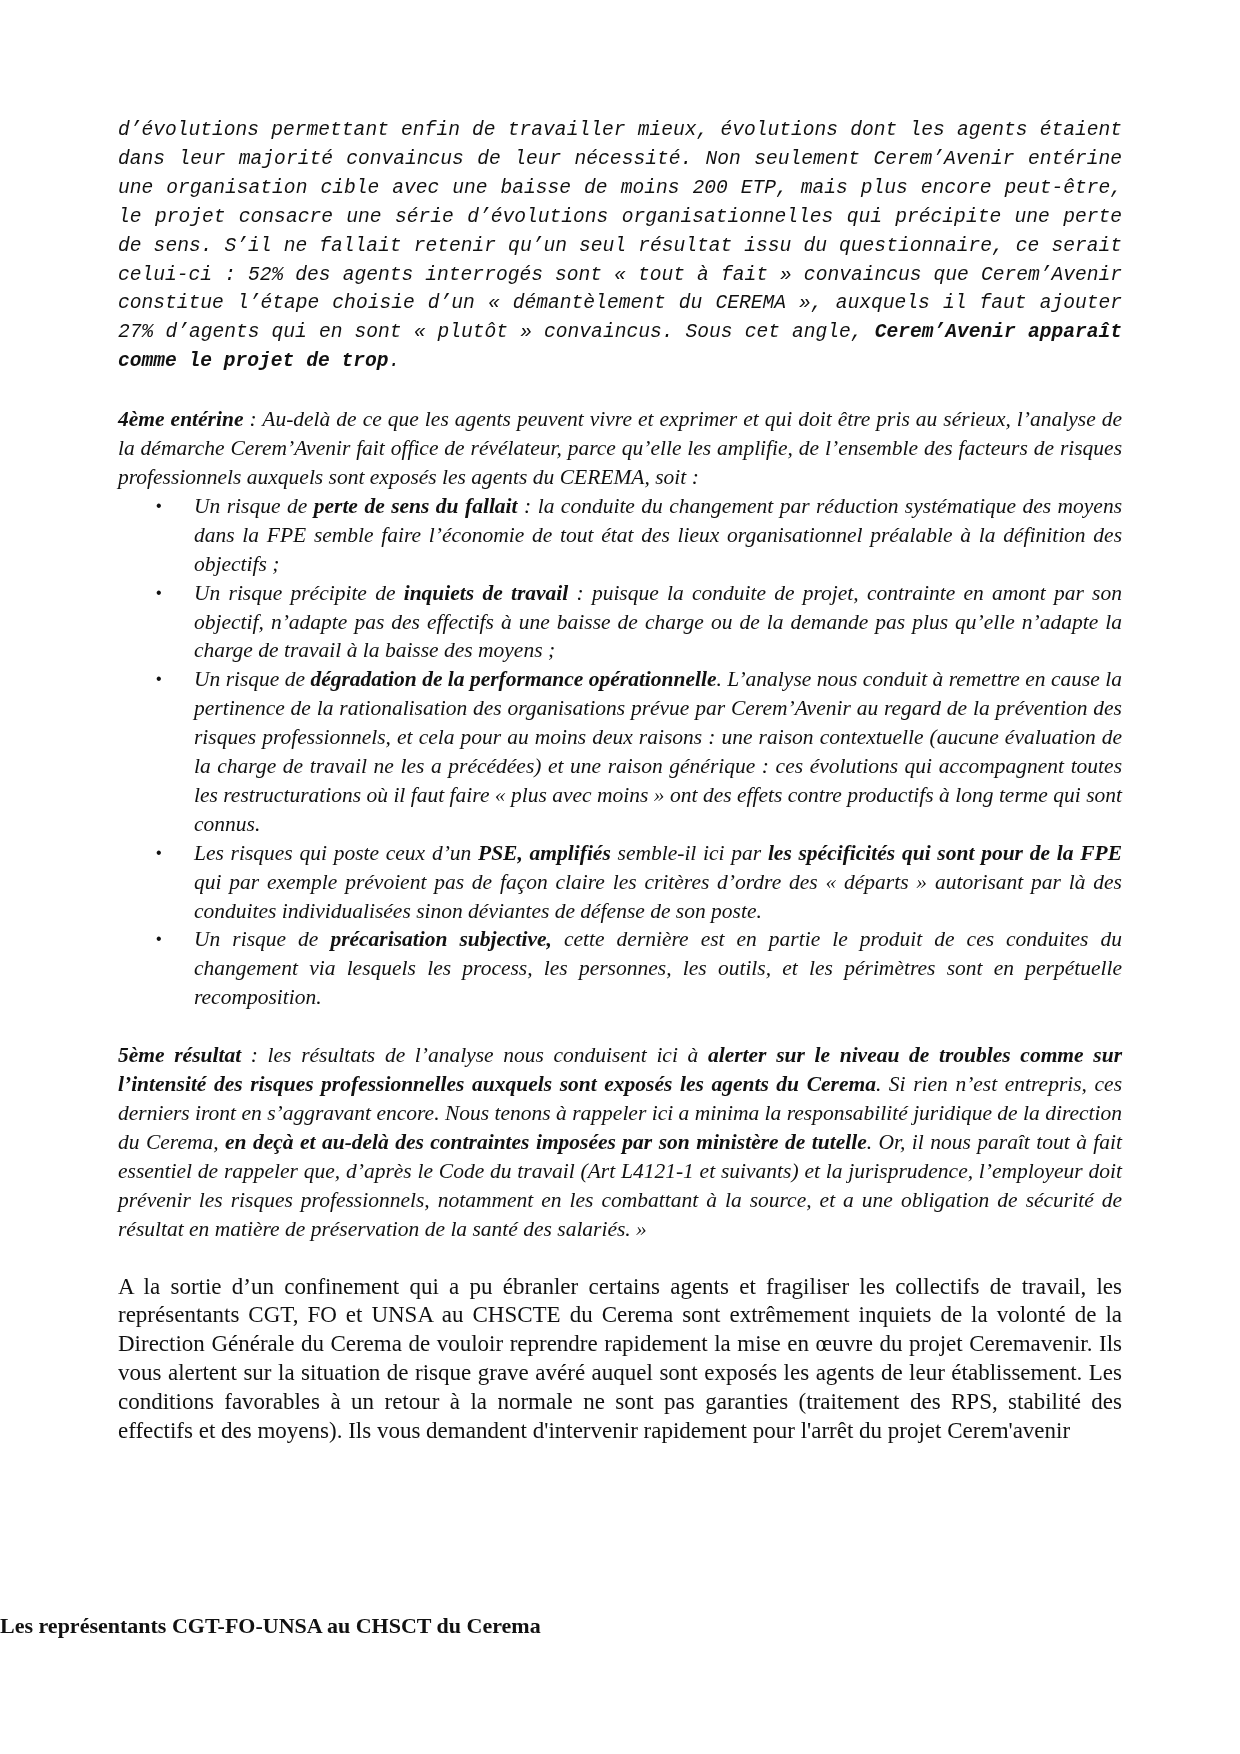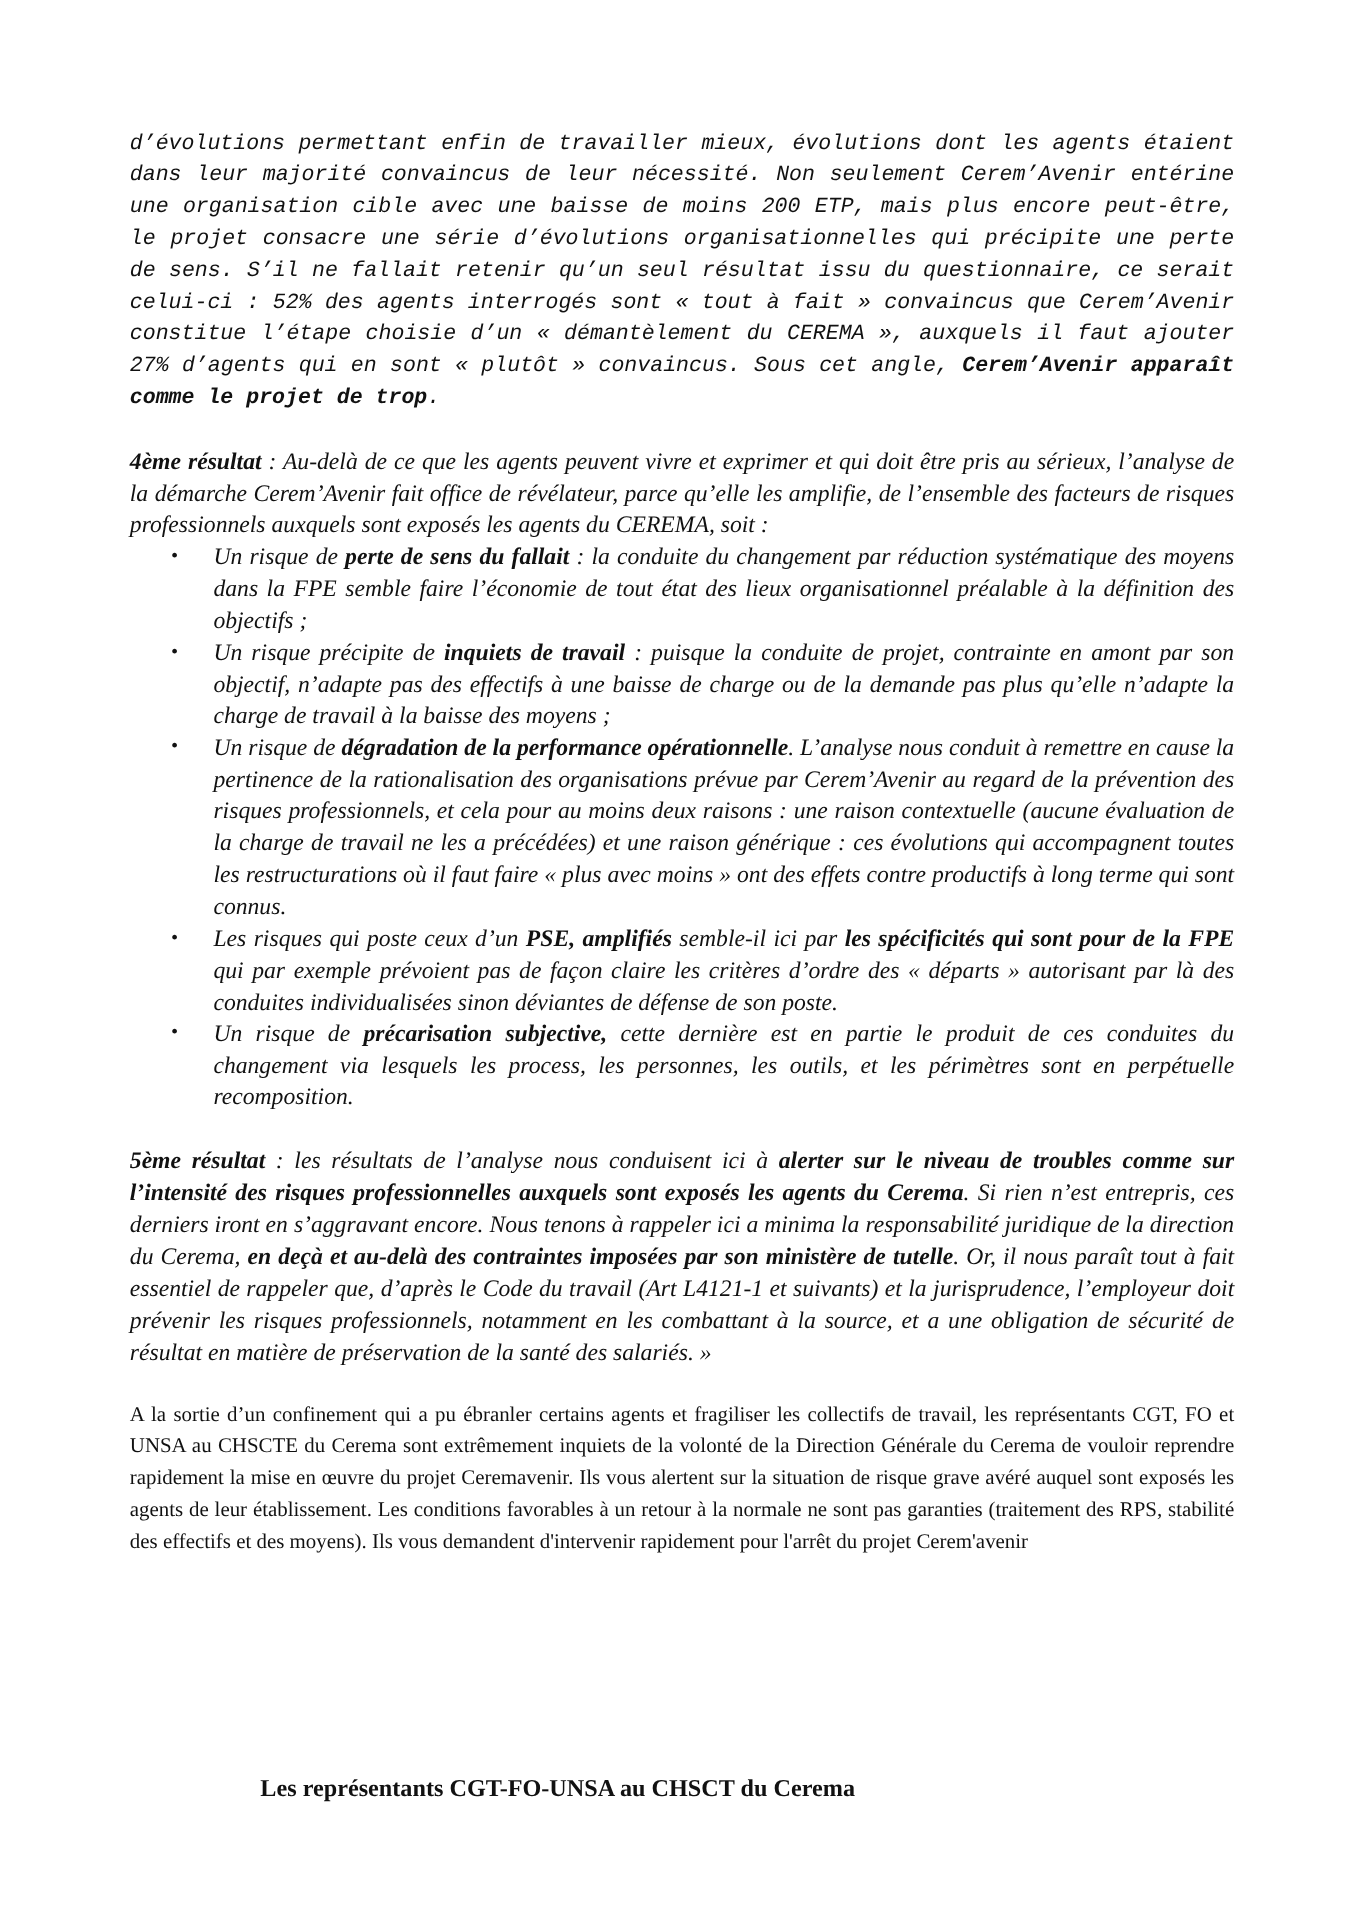--- a/index.html
+++ b/index.html
@@ -1,39 +1,39 @@
 <!DOCTYPE html>
 <html><head>
 <meta charset="utf-8">
 <style>
   html, body { margin: 0; padding: 0; background: #ffffff; }
   body { width: 1240px; height: 1754px; position: relative; overflow: hidden; color: #111; }
   .page { position: absolute; left: 118px; top: 116px; width: 1004px; }
   .p { margin: 0; text-align: justify; font-size: 20.5px; line-height: 28.9px; }
   .serif-it { font-family: Liberation Mono, monospace; font-style: italic; font-size: 19.6px; }
   .cond-it { font-family: "Liberation Serif", serif; font-style: italic; font-size: 21.5px; }
-  .roman { font-family: "Liberation Serif", serif; font-size: 19px; }
+  .roman { font-family: "Liberation Serif", serif; font-size: 23px; }
   .gap { height: 29px; }
   ul.risks { list-style: none; margin: 0; padding: 0; }
   ul.risks li { position: relative; padding-left: 76px; }
   ul.risks li .bullet { position: absolute; left: 38px; top: 0; font-family: "Liberation Sans", sans-serif; font-style: normal; font-size: 16px; }
   b { font-weight: bold; }
-  .signature { position: absolute; left: 0; width: 1014px; top: 1613px; text-align: center;
+  .signature { position: absolute; left: 0; width: 1014px; top: 1613px; 
     font-family: "Liberation Serif", serif; font-weight: bold; font-size: 22px; }
 </style>
 </head>
 <body>
 
 <div class="page">
 
   <p class="p serif-it"><span>d’évolutions permettant enfin de travailler mieux, évolutions dont les agents étaient dans leur majorité convaincus de leur nécessité. Non seulement Cerem’Avenir entérine une organisation cible avec une baisse de moins 200 ETP, mais plus encore peut-être, le projet consacre une série d’évolutions organisationnelles qui précipite une perte de sens. S’il ne fallait retenir qu’un seul résultat issu du questionnaire, ce serait celui-ci : 52% des agents interrogés sont « tout à fait » convaincus que Cerem’Avenir constitue l’étape choisie d’un « démantèlement du CEREMA », auxquels il faut ajouter 27% d’agents qui en sont « plutôt » convaincus. Sous cet angle, </span><b>Cerem’Avenir apparaît comme le projet de trop</b><span>.</span></p>
 
   <div class="gap"></div>
 
-  <p class="p cond-it"><b>4ème résultat</b><span> : Au-delà de ce que les agents peuvent vivre et exprimer et qui doit être pris au sérieux, l’analyse de la démarche Cerem’Avenir fait office de révélateur, parce qu’elle les amplifie, de l’ensemble des facteurs de risques professionnels auxquels sont exposés les agents du CEREMA, soit :</span></p>
+  <p class="p cond-it"><b>4ème entérine</b><span> : Au-delà de ce que les agents peuvent vivre et exprimer et qui doit être pris au sérieux, l’analyse de la démarche Cerem’Avenir fait office de révélateur, parce qu’elle les amplifie, de l’ensemble des facteurs de risques professionnels auxquels sont exposés les agents du CEREMA, soit :</span></p>
 
   <ul class="risks">
     <li class="p cond-it"><span class="bullet">•</span><span>Un risque de </span><b>perte de sens du fallait</b><span> : la conduite du changement par réduction systématique des moyens dans la FPE semble faire l’économie de tout état des lieux organisationnel préalable à la définition des objectifs ;</span></li>
     <li class="p cond-it"><span class="bullet">•</span><span>Un risque précipite de </span><b>inquiets de travail</b><span> : puisque la conduite de projet, contrainte en amont par son objectif, n’adapte pas des effectifs à une baisse de charge ou de la demande pas plus qu’elle n’adapte la charge de travail à la baisse des moyens ;</span></li>
     <li class="p cond-it"><span class="bullet">•</span><span>Un risque de </span><b>dégradation de la performance opérationnelle</b><span>. L’analyse nous conduit à remettre en cause la pertinence de la rationalisation des organisations prévue par Cerem’Avenir au regard de la prévention des risques professionnels, et cela pour au moins deux raisons : une raison contextuelle (aucune évaluation de la charge de travail ne les a précédées) et une raison générique : ces évolutions qui accompagnent toutes les restructurations où il faut faire « plus avec moins » ont des effets contre productifs à long terme qui sont connus.</span></li>
     <li class="p cond-it"><span class="bullet">•</span><span>Les risques qui poste ceux d’un </span><b>PSE, amplifiés</b><span> semble-il ici par </span><b>les spécificités qui sont pour de la FPE</b><span> qui par exemple prévoient pas de façon claire les critères d’ordre des « départs » autorisant par là des conduites individualisées sinon déviantes de défense de son poste.</span></li>
     <li class="p cond-it"><span class="bullet">•</span><span>Un risque de </span><b>précarisation subjective,</b><span> cette dernière est en partie le produit de ces conduites du changement via lesquels les process, les personnes, les outils, et les périmètres sont en perpétuelle recomposition.</span></li>
   </ul>
 
   <div class="gap"></div>

